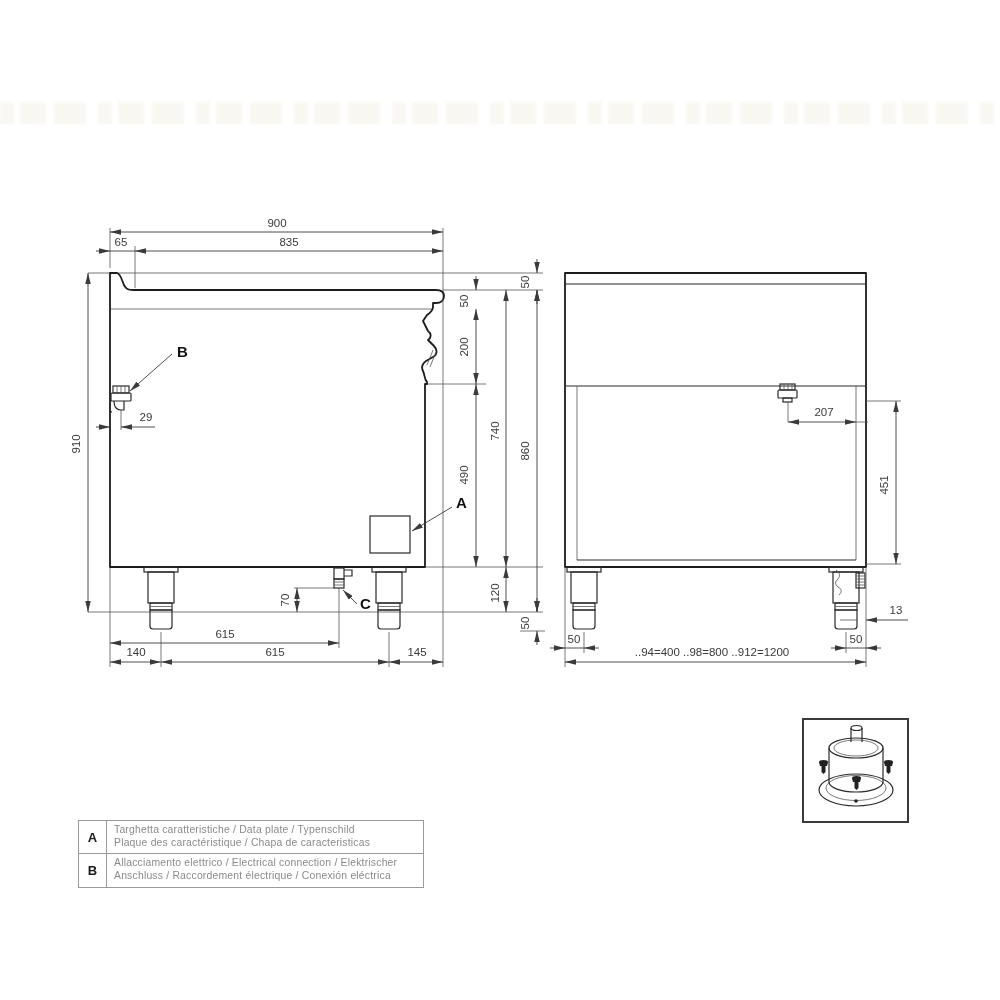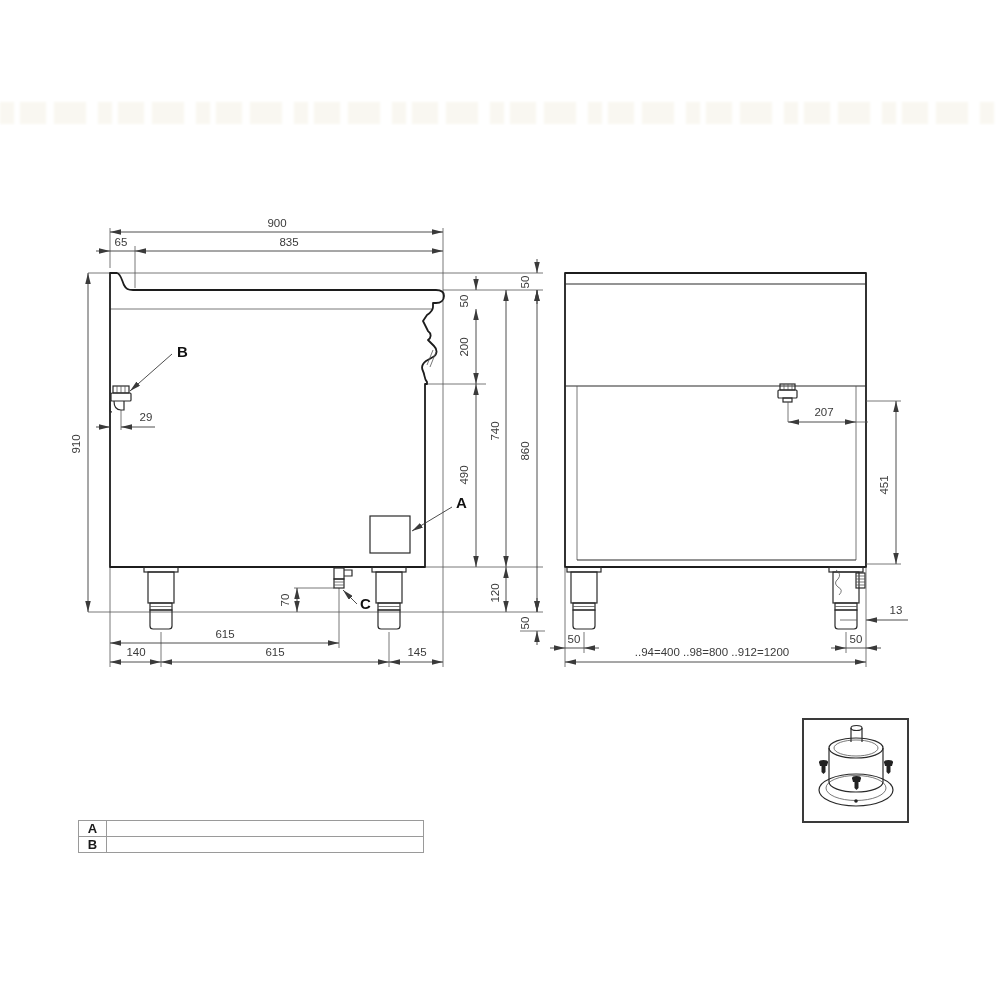--- a/index.html
+++ b/index.html
@@ -238,19 +238,27 @@
           <ellipse cx="856.5" cy="778" rx="4.5" ry="2"></ellipse>
         <path d="M854.5,782 h4 v6 l-2,2 l-2,-2 z"></path>
         <circle cx="856" cy="801" r="1.8"></circle>
       </g>
     </g>
   </svg>
 
   <div class="legend">
     <div class="lg-row">
       <div class="lg-key">A</div>
+      <div class="lg-text">
+        <div>Targhetta caratteristiche / Data plate / Typenschild</div>
+        <div>Plaque des caractéristique / Chapa de caracteristicas</div>
+      </div>
     </div>
     <div class="lg-row">
       <div class="lg-key">B</div>
+      <div class="lg-text">
+        <div>Allacciamento elettrico / Electrical connection / Elektrischer</div>
+        <div>Anschluss / Raccordement électrique / Conexión eléctrica</div>
+      </div>
     </div>
   </div>
 
 </div>
 
 </body></html>

